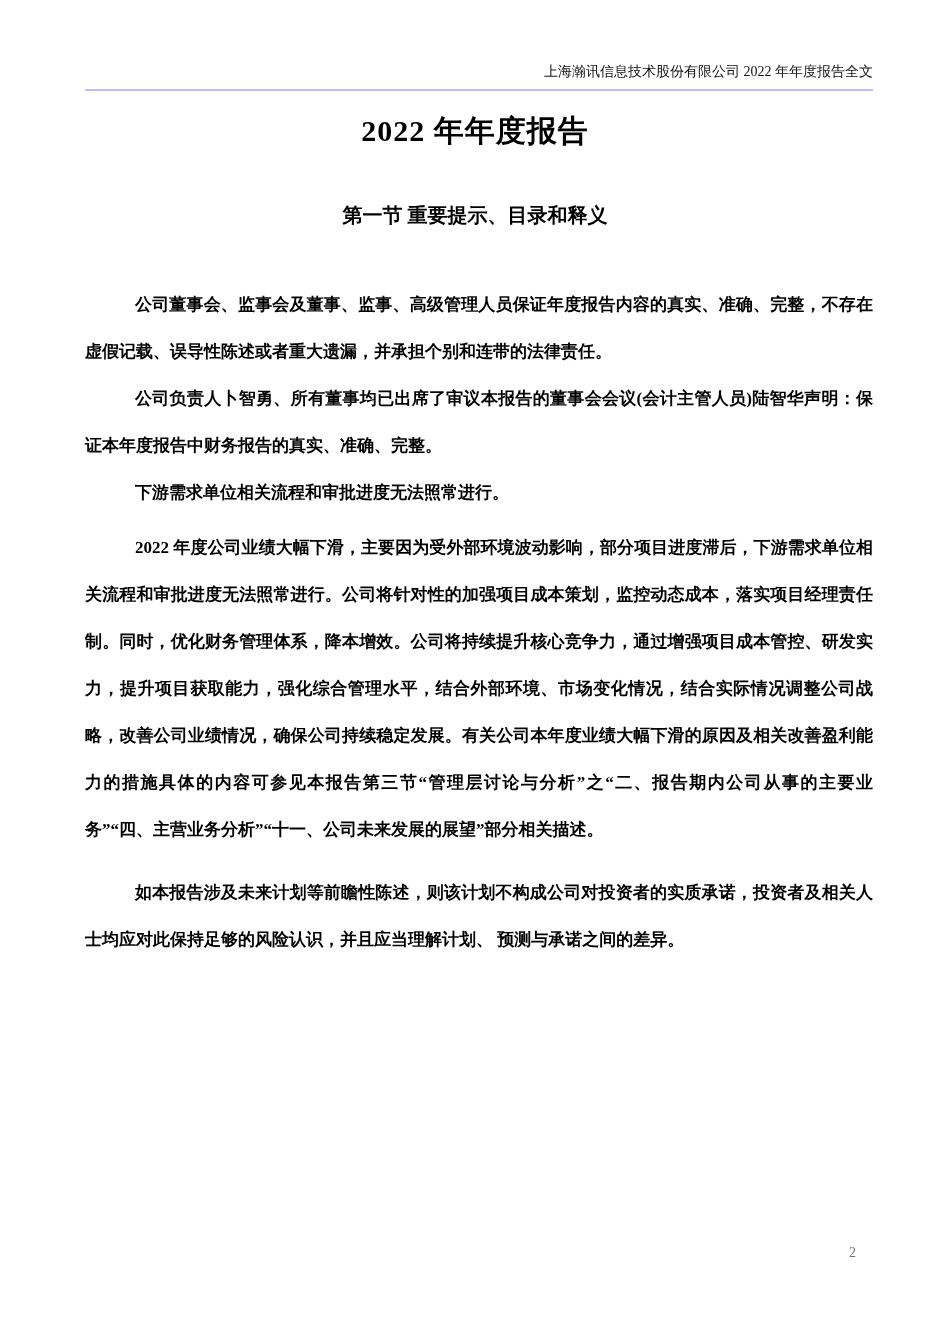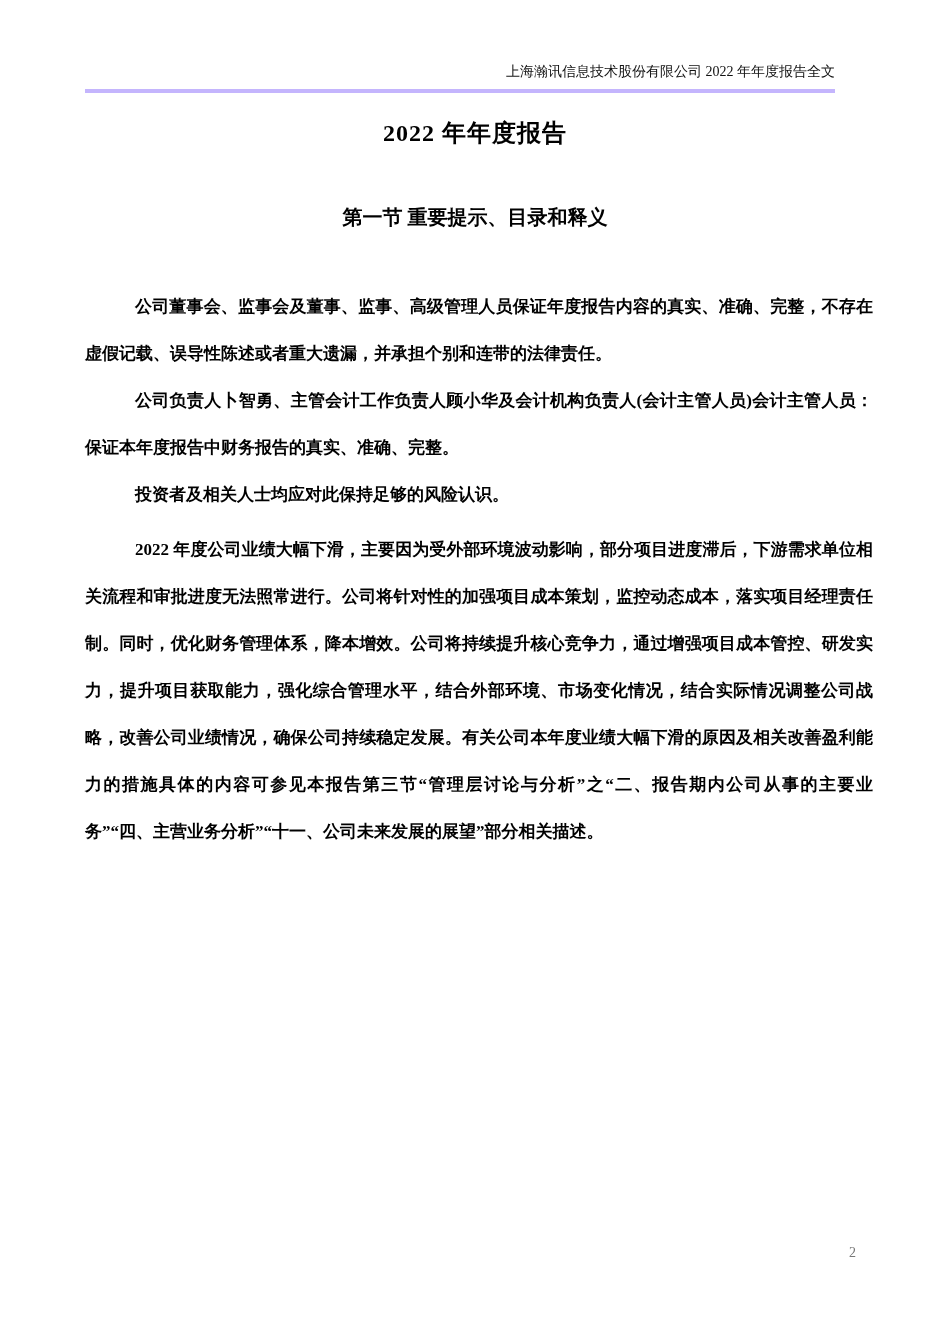--- a/index.html
+++ b/index.html
@@ -7,34 +7,34 @@
   .page {
     position: relative;
     width: 950px;
     height: 1344px;
     background: #ffffff;
     overflow: hidden;
     font-family: "Liberation Serif", "DejaVu Serif", serif;
     color: #000000;
   }
   .page-header {
-    margin: 0 115px 0 85px;
+    margin: 0 77px 0 85px;
     padding-top: 62px;
     padding-bottom: 7px;
-    border-bottom: 4px solid #c4b5fd;
+    border-bottom: 2px solid #c4b5fd;
     text-align: right;
     font-size: 14px;
     line-height: 20px;
     font-weight: 400;
     color: #111111;
   }
   .doc-title {
     margin-top: 18px;
     text-align: center;
-    font-size: 24px;
+    font-size: 30px;
     line-height: 44px;
     font-weight: 700;
     letter-spacing: 1px;
   }
   .section-heading {
     margin-top: 46px;
     text-align: center;
     font-size: 20px;
     line-height: 32px;
     font-weight: 700;
@@ -70,20 +70,21 @@
   <div class="page-header">
     <span>上海瀚讯信息技术股份有限公司 2022 年年度报告全文</span>
   </div>
 
   <h1 class="doc-title">2022 年年度报告</h1>
 
   <h2 class="section-heading">第一节 重要提示、目录和释义</h2>
 
   <div class="body-text">
     <p>公司董事会、监事会及董事、监事、高级管理人员保证年度报告内容的真实、准确、完整，不存在虚假记载、误导性陈述或者重大遗漏，并承担个别和连带的法律责任。</p>
-    <p>公司负责人卜智勇、主管会计工作负责人顾小华及会计机构负责人(会计主管人员)会计主管人员：保证本年度报告中财务报告的真实、准确、完整。</p>
-    <p>投资者及相关人士均应对此保持足够的风险认识。</p>
+    <p>公司负责人卜智勇、所有董事均已出席了审议本报告的董事会会议(会计主管人员)陆智华声明：保证本年度报告中财务报告的真实、准确、完整。</p>
+    <p>下游需求单位相关流程和审批进度无法照常进行。</p>
     <p class="gap-sm">2022 年度公司业绩大幅下滑，主要因为受外部环境波动影响，部分项目进度滞后，下游需求单位相关流程和审批进度无法照常进行。公司将针对性的加强项目成本策划，监控动态成本，落实项目经理责任制。同时，优化财务管理体系，降本增效。公司将持续提升核心竞争力，通过增强项目成本管控、研发实力，提升项目获取能力，强化综合管理水平，结合外部环境、市场变化情况，结合实际情况调整公司战略，改善公司业绩情况，确保公司持续稳定发展。有关公司本年度业绩大幅下滑的原因及相关改善盈利能力的措施具体的内容可参见本报告第三节“管理层讨论与分析”之“二、报告期内公司从事的主要业务”“四、主营业务分析”“十一、公司未来发展的展望”部分相关描述。</p>
+    <p class="gap-md">如本报告涉及未来计划等前瞻性陈述，则该计划不构成公司对投资者的实质承诺，投资者及相关人士均应对此保持足够的风险认识，并且应当理解计划、 预测与承诺之间的差异。</p>
   </div>
 
   <div class="page-number">2</div>
 
 </div>
 
 </body></html>

